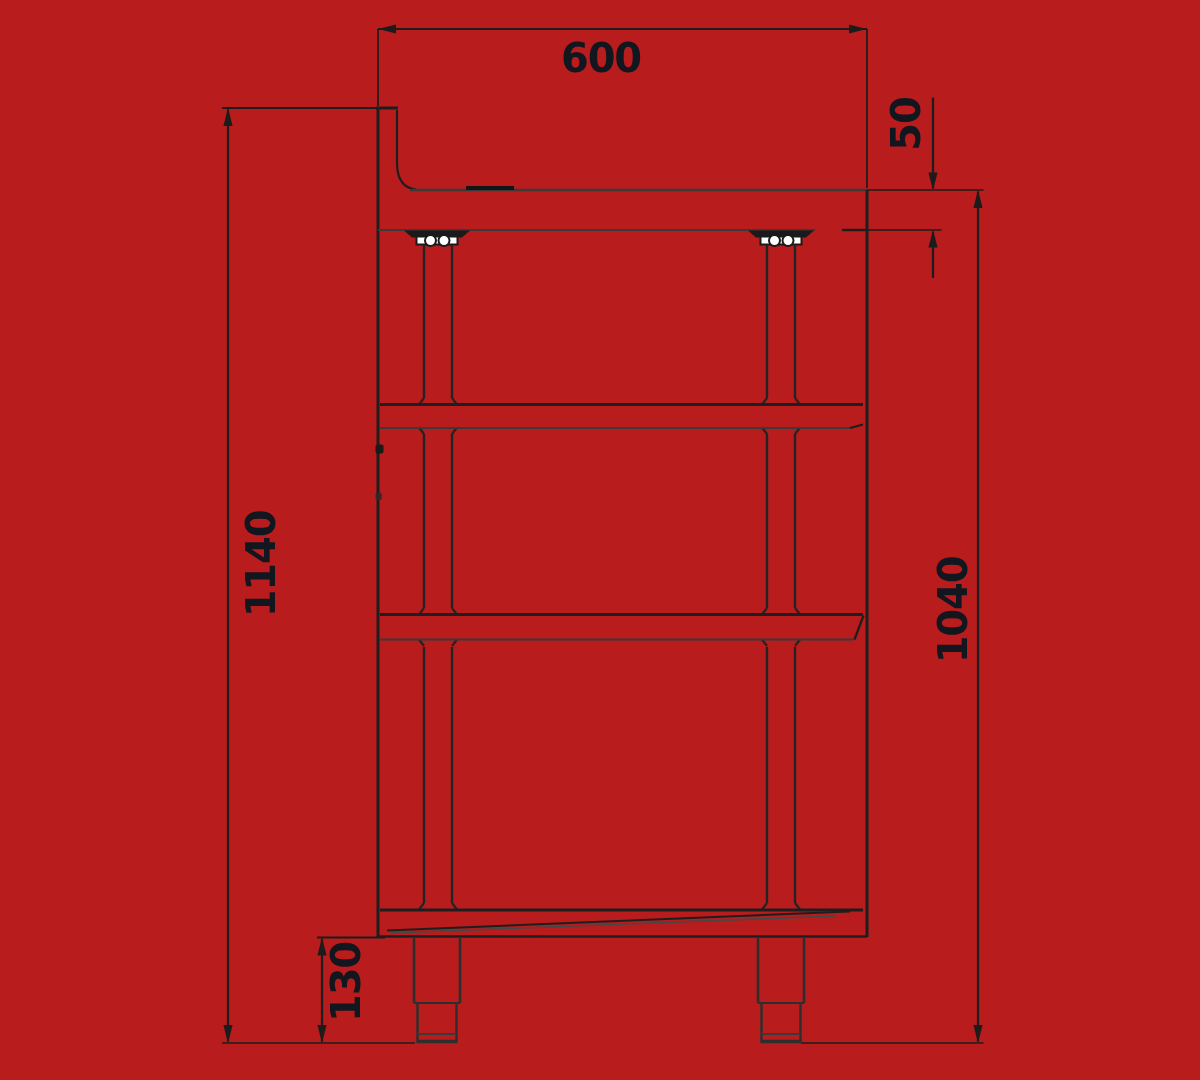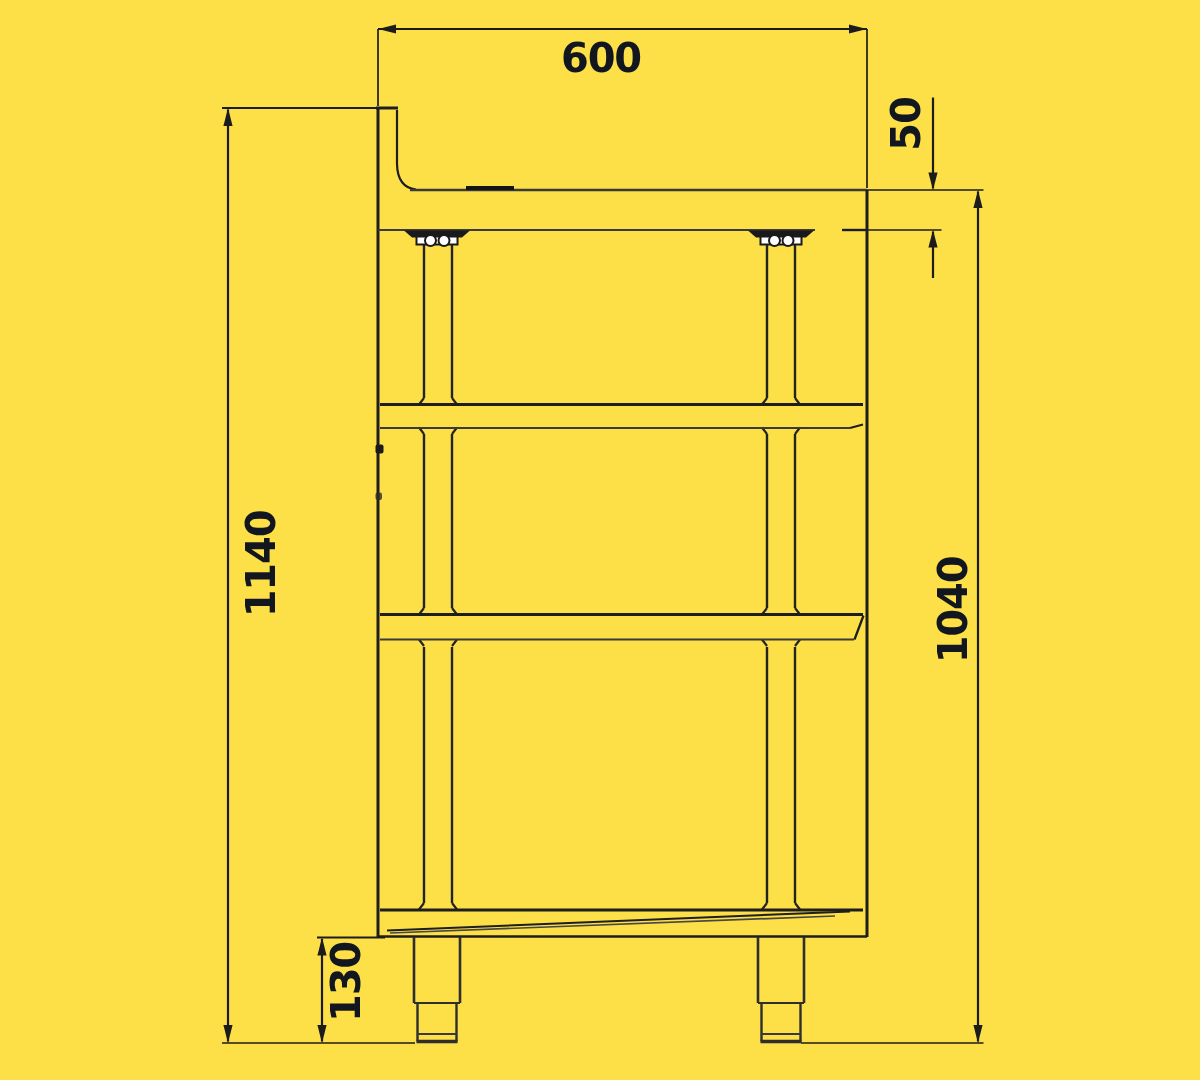--- a/index.html
+++ b/index.html
@@ -5,21 +5,21 @@
   html, body {
     margin: 0;
     padding: 0;
     background: #ffffff;
     font-family: "DejaVu Sans", "Liberation Sans", sans-serif;
   }
   #stage {
     position: relative;
     width: 1200px;
     height: 1080px;
-    background: #fde047;
+    background: #b91c1c;
     overflow: hidden;
   }
   svg { display: block; }
   .dim-text {
     font-family: "DejaVu Sans", "Liberation Sans", sans-serif;
     font-size: 40px;
     font-weight: 600;
     letter-spacing: -1.2px;
     fill: #11161f;
     text-anchor: middle;

